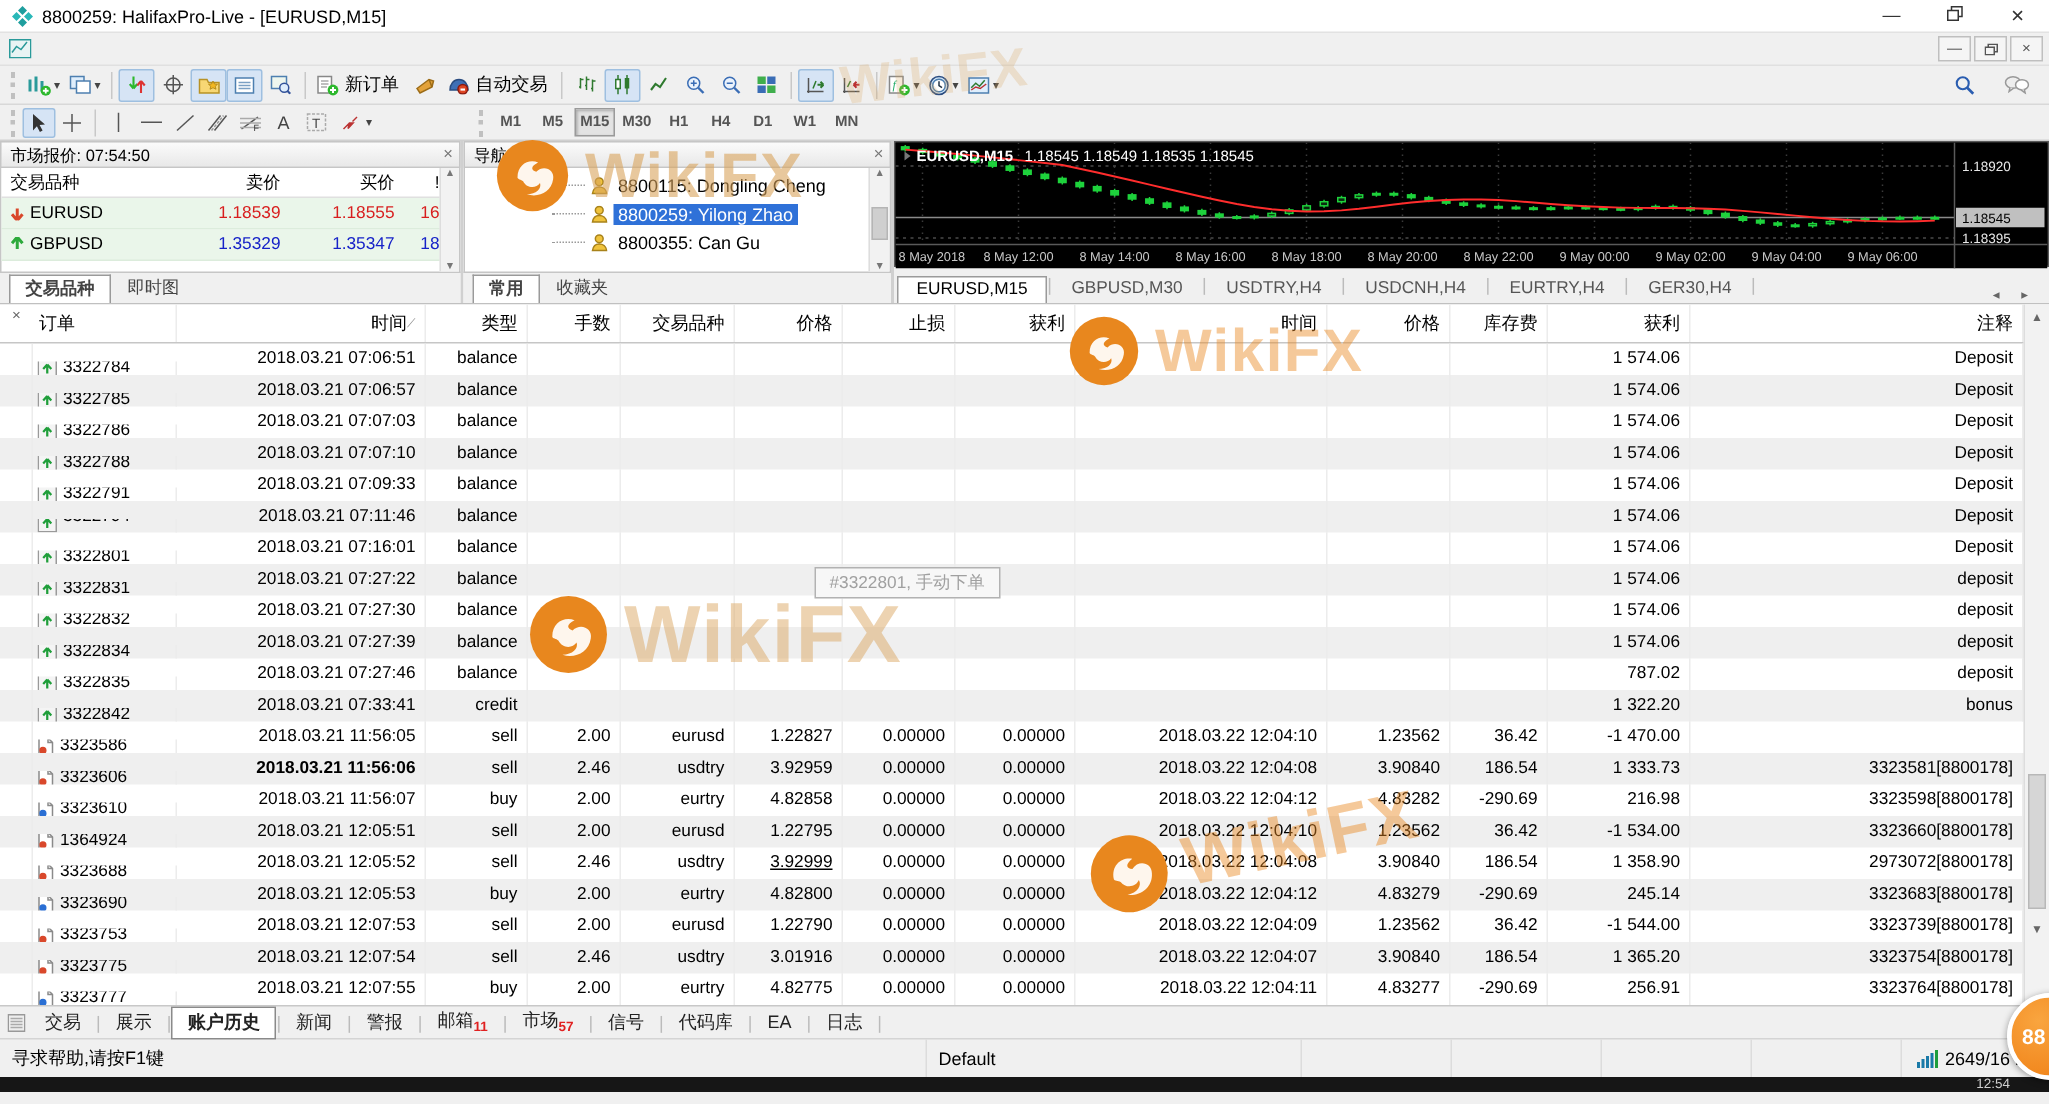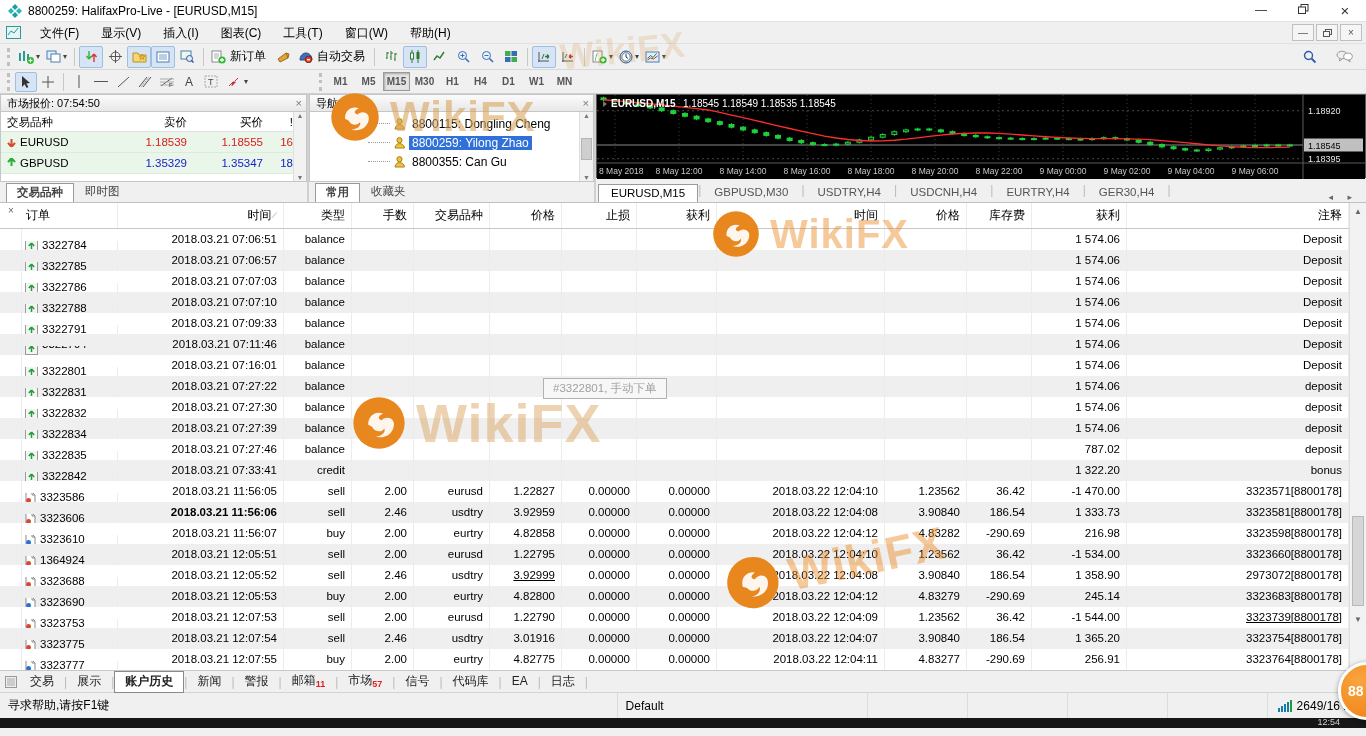--- a/index.html
+++ b/index.html
@@ -147,21 +147,20 @@
   </span>
 </div>
 
 <div class="menubar">
   <span class="micon">
     <svg width="15" height="13" viewBox="0 0 15 13">
         <rect x="0.5" y="0.5" width="14" height="12" fill="#e8f4f4" stroke="#2a9a9a"></rect>
         <path d="M2 9l3-4 3 2 4-5" stroke="#2a9a9a" fill="none"></path>
       </svg>
   </span>
-  <span id="menu-items"><span class="menu-item">文件(F)</span><span class="menu-item">显示(V)</span><span class="menu-item">插入(I)</span><span class="menu-item">图表(C)</span><span class="menu-item">工具(T)</span><span class="menu-item">窗口(W)</span><span class="menu-item">帮助(H)</span></span>
   <span class="mdi-controls">
     <span class="mdi-btn">—</span>
     <span class="mdi-btn">
         <svg width="9" height="8" viewBox="0 0 9 8">
           <rect x="2.5" y="0.5" width="6" height="5" fill="none" stroke="#555"></rect>
           <rect x="0.5" y="2.5" width="6" height="5" fill="#f5f5f5" stroke="#555"></rect>
         </svg>
       </span>
     <span class="mdi-btn">×</span>
   </span>
@@ -1059,21 +1058,20 @@
         <span class="cell" style="width: 68px;">sell</span>
         <span class="cell" style="width: 62px;">2.00</span>
         <span class="cell" style="width: 76px;">eurusd</span>
         <span class="cell" style="width: 72px;">1.22827</span>
         <span class="cell" style="width: 75px;">0.00000</span>
         <span class="cell" style="width: 80px;">0.00000</span>
         <span class="cell" style="width: 168px;">2018.03.22 12:04:10</span>
         <span class="cell" style="width: 82px;">1.23562</span>
         <span class="cell" style="width: 65px;">36.42</span>
         <span class="cell" style="width: 95px;">-1 470.00</span>
-        <span class="cell" style="width: 222px;">3323571[8800178]</span>
       </div>
       <div class="hrow">
         <span class="hgutter"></span>
         <span class="cell left" style="width: 96px;">
           <span>
             <svg width="11" height="13" viewBox="0 0 11 13">
               <path d="M1 1h6l3 3v8H1z" fill="#fff" stroke="#8a8a8a"></path>
               <path d="M7 1v3h3" fill="none" stroke="#8a8a8a"></path>
               <circle cx="3.6" cy="9.3" r="2.4" fill="#d9482b"></circle>
             </svg>
@@ -1209,21 +1207,21 @@
         <span class="cell" style="width: 68px;">sell</span>
         <span class="cell" style="width: 62px;">2.00</span>
         <span class="cell" style="width: 76px;">eurusd</span>
         <span class="cell" style="width: 72px;">1.22790</span>
         <span class="cell" style="width: 75px;">0.00000</span>
         <span class="cell" style="width: 80px;">0.00000</span>
         <span class="cell" style="width: 168px;">2018.03.22 12:04:09</span>
         <span class="cell" style="width: 82px;">1.23562</span>
         <span class="cell" style="width: 65px;">36.42</span>
         <span class="cell" style="width: 95px;">-1 544.00</span>
-        <span class="cell" style="width: 222px; text-decoration: underline;">3323739[8800178]</span>
+        <span class="cell" style="width: 222px;">3323739[8800178]</span>
       </div>
       <div class="hrow">
         <span class="hgutter"></span>
         <span class="cell left" style="width: 96px;">
           <span>
             <svg width="11" height="13" viewBox="0 0 11 13">
               <path d="M1 1h6l3 3v8H1z" fill="#fff" stroke="#8a8a8a"></path>
               <path d="M7 1v3h3" fill="none" stroke="#8a8a8a"></path>
               <circle cx="3.6" cy="9.3" r="2.4" fill="#d9482b"></circle>
             </svg>

